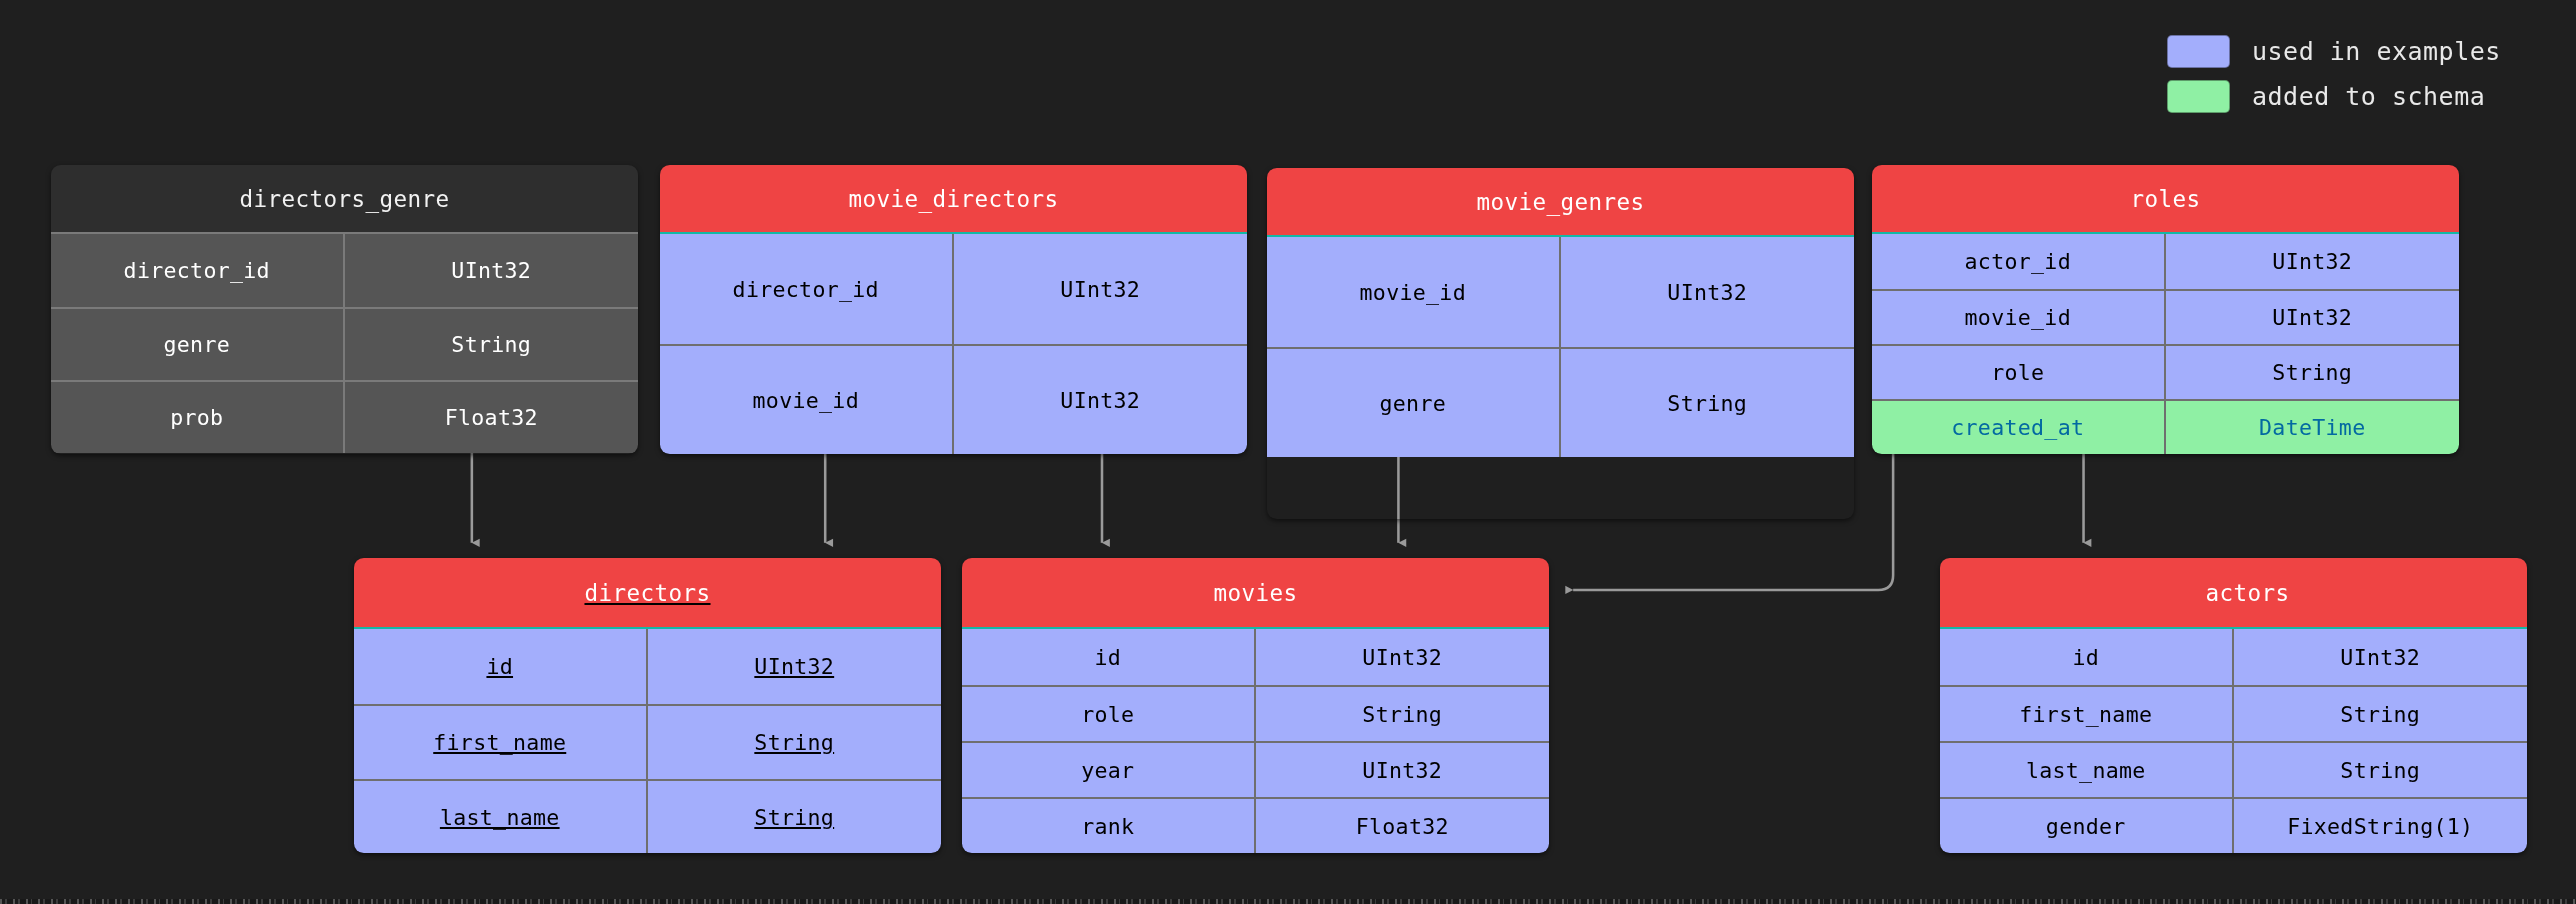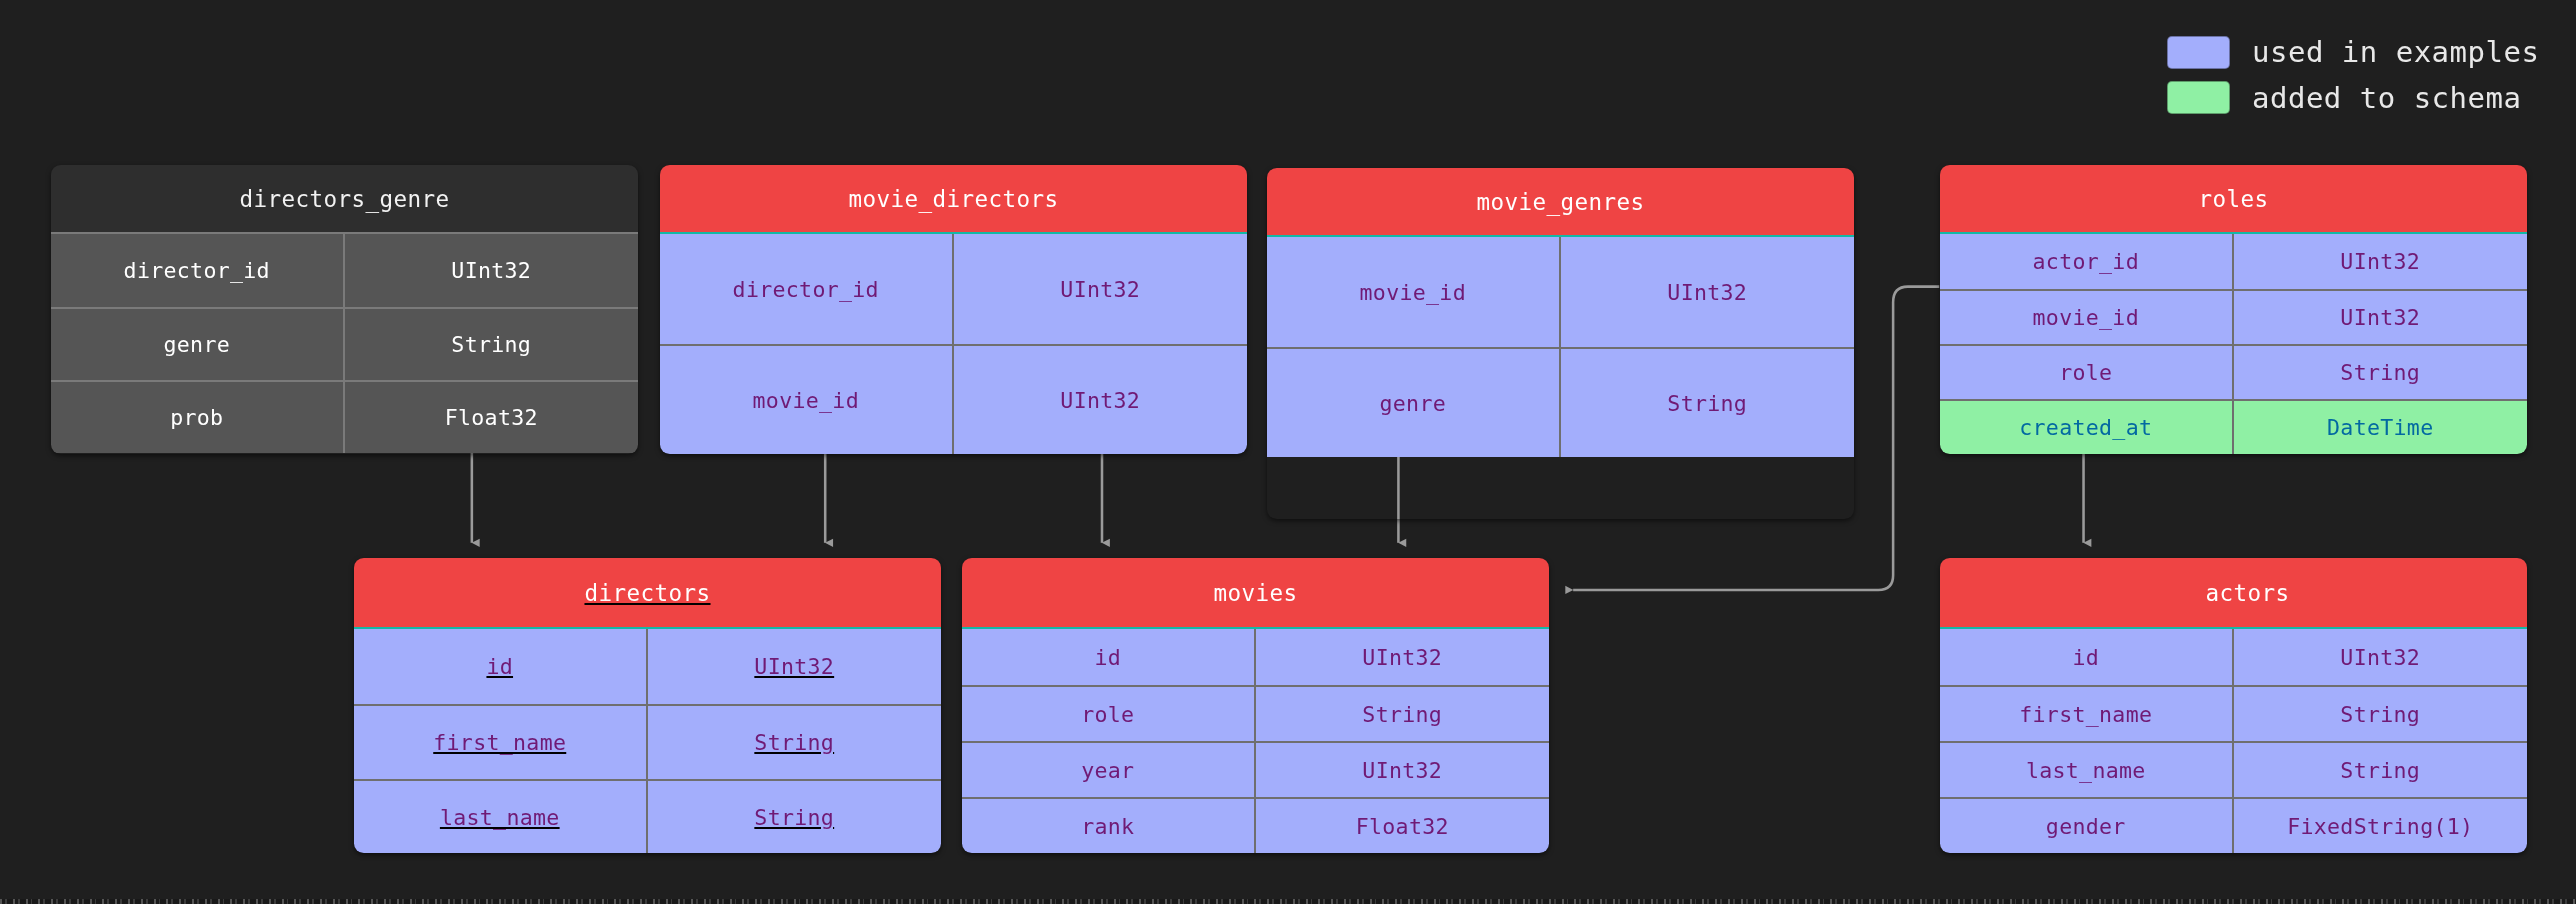--- a/index.html
+++ b/index.html
@@ -37,21 +37,21 @@
   }
   .legend-swatch {
     width: 61px;
     height: 31px;
     border-radius: 4.9px;
     border: 1px solid rgba(0,0,0,0.35);
     flex: none;
   }
   .legend-label {
     color: #e8e8e8;
-    font-size: 29px;
+    font-size: 25px;
     letter-spacing: 0.5px;
     white-space: nowrap;
     width: 285px;
     text-align: left;
   }
   
   .table {
     position: absolute;
     border-radius: 9.8px;
     box-shadow: 0 2px 4.9px rgba(0,0,0,0.55);
@@ -95,21 +95,21 @@
   .plain .t-cell.name { border-right: 2px solid #7a7a7a; }
 
   
   .hl .t-header {
     background: #ef4444;
     color: #ffffff;
     border-bottom: 2px solid #14b8a6;
   }
   .hl .t-row { background: #a3aefc; }
   .hl .t-row + .t-row { border-top: 2px solid #6f6f6f; }
-  .hl .t-cell { color: #701a75; }
+  .hl .t-cell { color: #000000; }
   .hl .t-cell.name { border-right: 2px solid #6f6f6f; }
 
   
   .t-row.added { background: #8ff0a4 !important; }
   .t-row.added .t-cell { color: #0369a1; }
 
   
   #wires {
     position: absolute;
     left: 0; top: 0;
@@ -202,21 +202,21 @@
         <div class="t-header" style="height: 69px;">movie_genres</div>
         <div class="t-row" style="height: 110px;">
           <div class="t-cell name">movie_id</div>
           <div class="t-cell type">UInt32</div>
         </div>
         <div class="t-row" style="height: 110px;">
           <div class="t-cell name">genre</div>
           <div class="t-cell type">String</div>
         </div>
       </div>
-      <div class="table hl" style="left: 1940px; top: 165px; width: 587px; height: 289px;">
+      <div class="table hl" style="left: 1872px; top: 165px; width: 587px; height: 289px;">
         <div class="t-header" style="height: 69px;">roles</div>
         <div class="t-row" style="height: 55px;">
           <div class="t-cell name">actor_id</div>
           <div class="t-cell type">UInt32</div>
         </div>
         <div class="t-row" style="height: 55px;">
           <div class="t-cell name">movie_id</div>
           <div class="t-cell type">UInt32</div>
         </div>
         <div class="t-row" style="height: 55px;">

